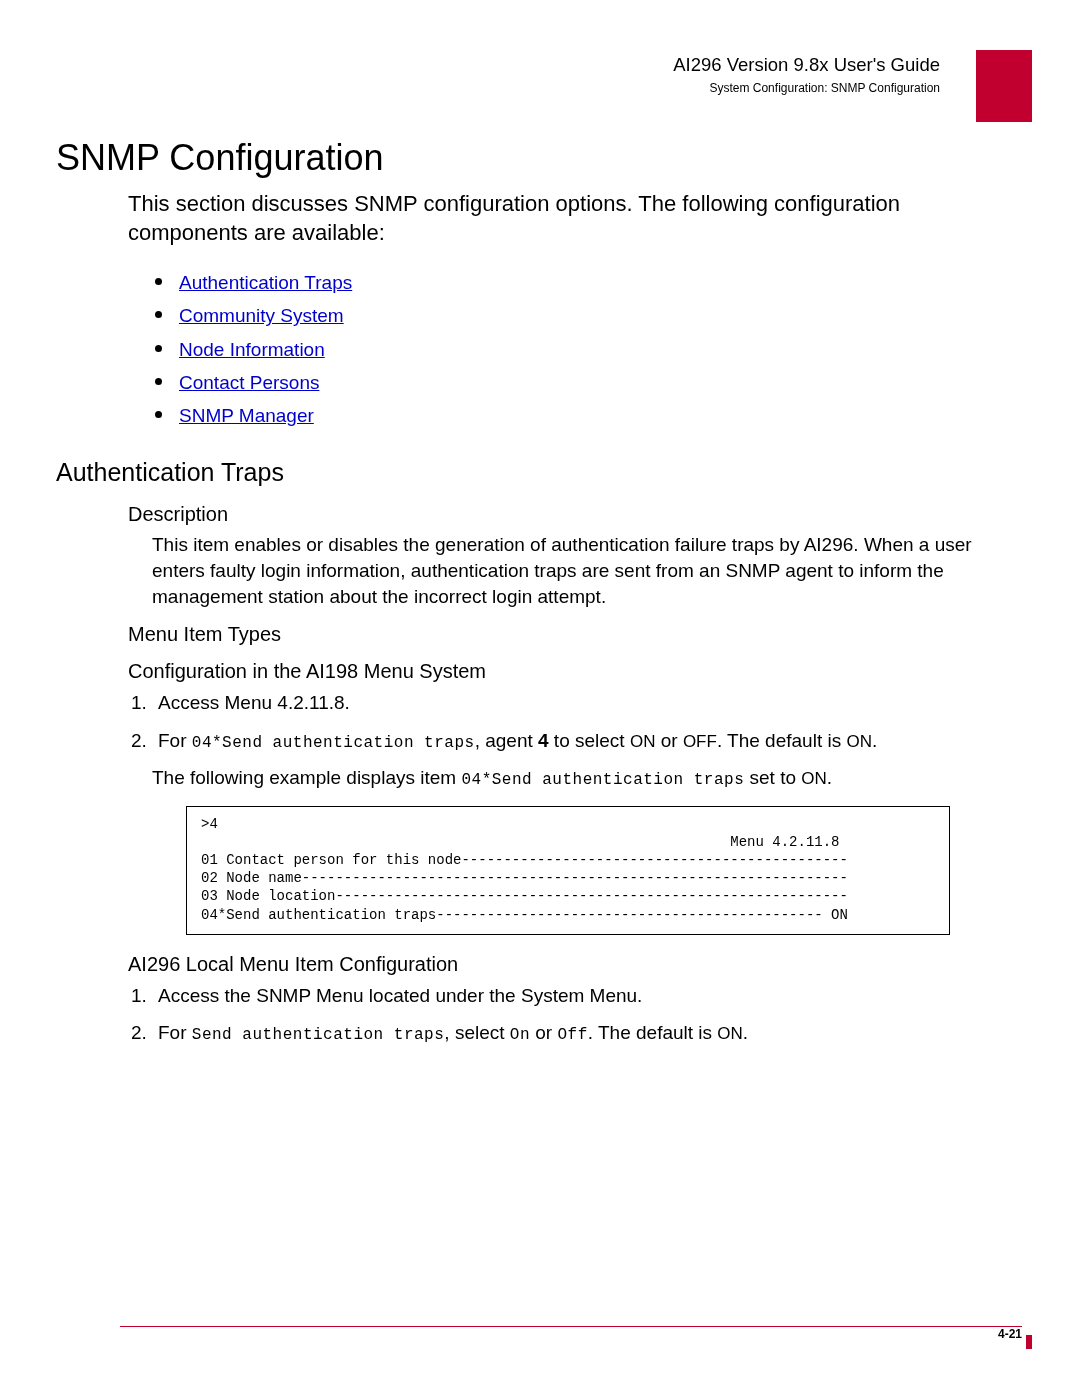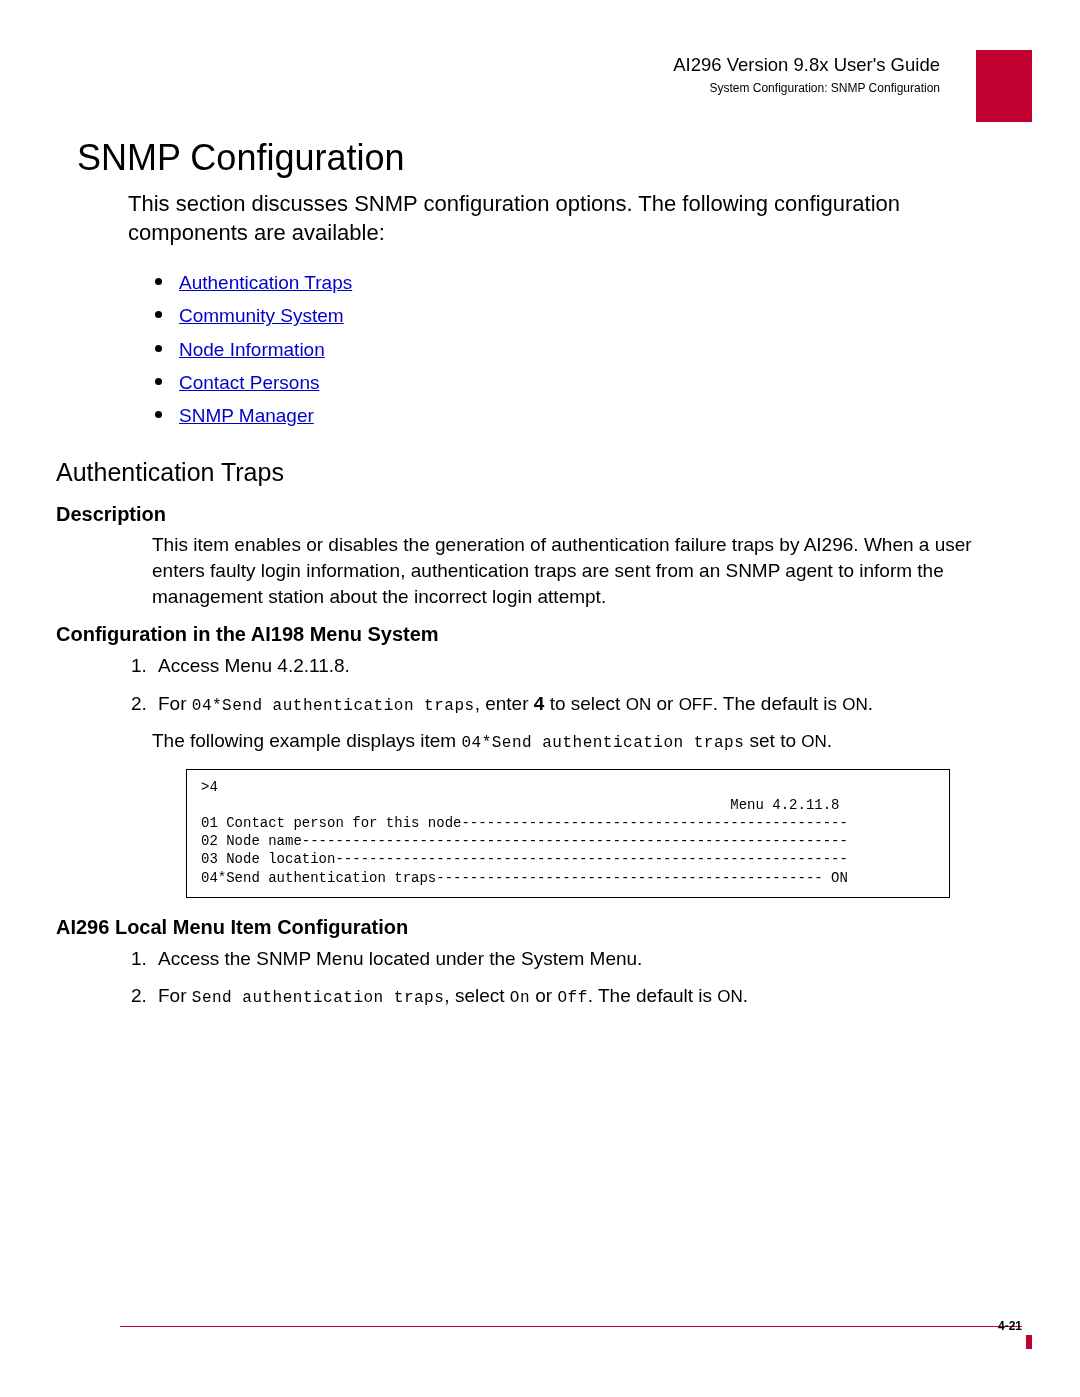--- a/index.html
+++ b/index.html
@@ -30,21 +30,20 @@
     top: 50px;
     right: 48px;
     width: 56px;
     height: 72px;
     background: #c2002f;
   }
   h1.page-heading {
     font-size: 36px;
     font-weight: 400;
     margin-bottom: 10px;
-    margin-left: 21px;
   }
   .intro {
     font-size: 22px;
     line-height: 1.35;
     margin-left: 72px;
     margin-bottom: 18px;
   }
   ul.links {
     list-style: none;
     margin-left: 95px;
@@ -69,21 +68,22 @@
     text-decoration: underline;
   }
   h2.section-heading {
     font-size: 25px;
     font-weight: 400;
     margin-bottom: 16px;
     margin-top: 6px;
   }
   h3.sub-heading {
     font-size: 20px;
-    font-weight: bold;
+    font-weight: normal;
+    margin-left: 72px;
     margin-bottom: 6px;
     margin-top: 14px;
   }
   p.body {
     font-size: 19px;
     line-height: 1.35;
     margin-left: 96px;
     margin-bottom: 8px;
   }
   ol.steps {
@@ -106,21 +106,21 @@
   }
   .footer-rule {
     position: absolute;
     left: 120px; right: 58px;
     bottom: 70px;
     border-top: 1px solid #c2002f;
   }
   .footer-num {
     position: absolute;
     right: 58px;
-    bottom: 64px;
+    bottom: 56px;
     font-size: 12px;
     font-weight: bold;
   }
   .footer-bar {
     position: absolute;
     right: 48px;
     bottom: 48px;
     width: 6px; height: 14px;
     background: #c2002f;
   }
@@ -147,26 +147,27 @@
     <li><a href="#">Node Information</a></li>
     <li><a href="#">Contact Persons</a></li>
     <li><a href="#">SNMP Manager</a></li>
   </ul>
 
   <h2 class="section-heading">Authentication Traps</h2>
 
   <h3 class="sub-heading">Description</h3>
   <p class="body">This item enables or disables the generation of authentication failure traps by AI296. When a user enters faulty login information, authentication traps are sent from an SNMP agent to inform the management station about the incorrect login attempt.</p>
 
+  <h3 class="sub-heading">Menu Item Types</h3>
 
   <h3 class="sub-heading">Configuration in the AI198 Menu System</h3>
   <ol class="steps">
     <li><span>Access Menu 4.2.11.8.</span></li>
     <li>
-      <span>For </span><span class="mono">04*Send authentication traps</span><span>, enter </span><b>4</b><span> to select </span><span class="sc">ON</span><span> or </span><span class="sc">OFF</span><span>. The default is </span><span class="sc">ON</span><span>.</span>
+      <span>For </span><span class="mono">04*Send authentication traps</span><span>, agent </span><b>4</b><span> to select </span><span class="sc">ON</span><span> or </span><span class="sc">OFF</span><span>. The default is </span><span class="sc">ON</span><span>.</span>
     </li>
   </ol>
 
   <p class="body">
     <span>The following example displays item </span><span class="mono">04*Send authentication traps</span><span> set to </span><span class="sc">ON</span><span>.</span>
   </p>
 
   <div class="code-box">&gt;4
                                                                Menu 4.2.11.8
 01 Contact person for this node----------------------------------------------

